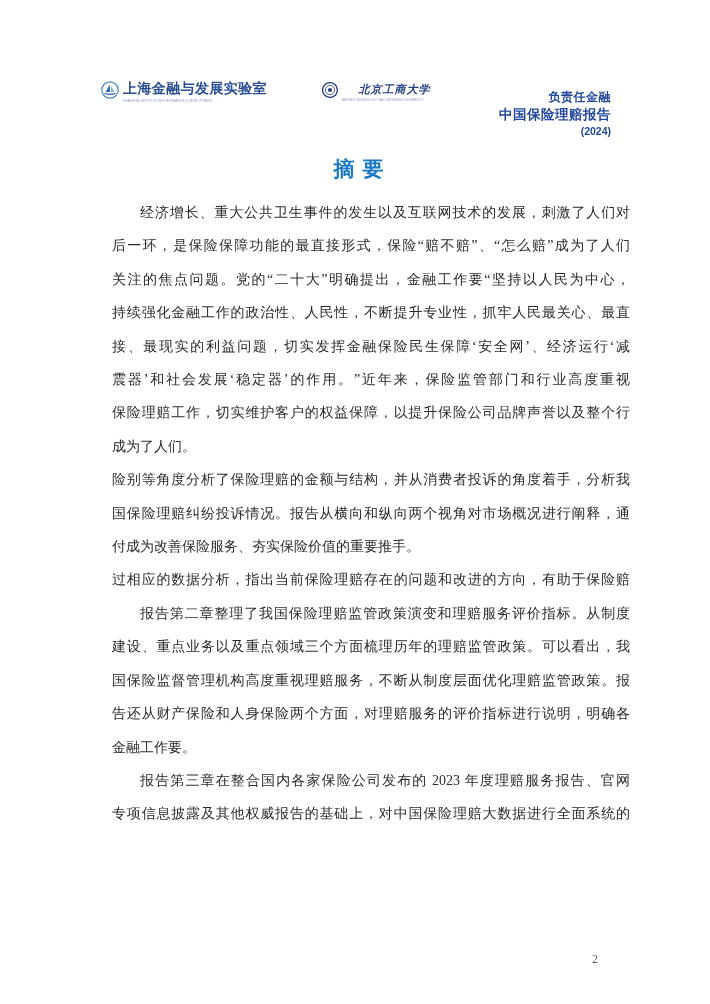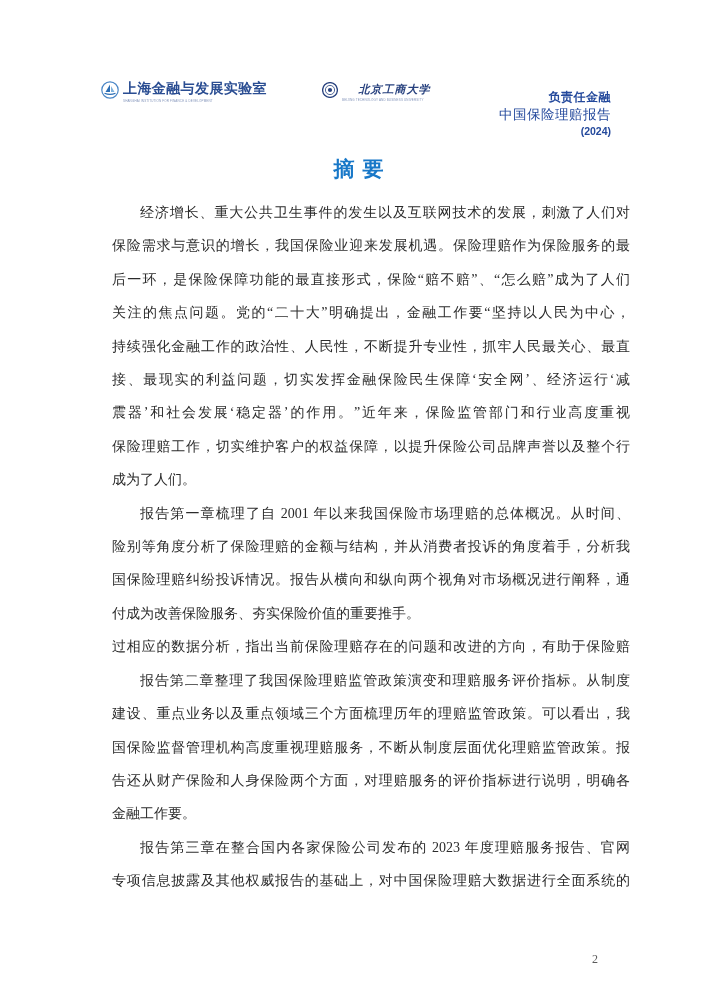--- a/index.html
+++ b/index.html
@@ -32,21 +32,21 @@
   .logo-sub {
     font-size:6px; color:#8596bb; white-space:nowrap;
     transform:scale(0.5); transform-origin:0 0;
     height:4px; margin-top:1px; letter-spacing:0.3px;
   }
   .header-right {
     position:absolute; right:99px; top:64px;
     text-align:right; color:#24499c;
   }
   .hr-line1 { font-size:12px;   font-weight:bold; line-height:17px; letter-spacing:0.5px;margin-top:25px; }
-  .hr-line2 { font-size:13.5px; font-weight:normal; line-height:18px; letter-spacing:0.5px; }
+  .hr-line2 { font-size:13.5px; font-weight:bold; line-height:18px; letter-spacing:0.5px; }
   .hr-line3 { font-size:10.5px; font-weight:bold; line-height:15px; }
 
   
   .doc-title {
     position:absolute; top:155px; left:4px; width:100%;
     text-align:center; white-space:pre;
     font-size:21px; font-weight:bold; color:#1878c8;
     letter-spacing:1px;
   }
 
@@ -112,31 +112,29 @@
     <div class="hr-line1">负责任金融</div>
     <div class="hr-line2">中国保险理赔报告</div>
     <div class="hr-line3">(2024)</div>
   </div>
 
   <div class="doc-title">摘 要</div>
 
   <div class="abstract">
     <div>
       <div class="line para-start">经济增长、重大公共卫生事件的发生以及互联网技术的发展，刺激了人们对</div>
-      <div class="line">保险需求与意识的增长，我国保险业迎来发展机遇。保险理赔作为保险服务的最</div>
       <div class="line">后一环，是保险保障功能的最直接形式，保险“赔不赔”、“怎么赔”成为了人们</div>
       <div class="line">关注的焦点问题。党的“二十大”明确提出，金融工作要“坚持以人民为中心，</div>
       <div class="line">持续强化金融工作的政治性、人民性，不断提升专业性，抓牢人民最关心、最直</div>
       <div class="line">接、最现实的利益问题，切实发挥金融保险民生保障‘安全网’、经济运行‘减</div>
       <div class="line">震器’和社会发展‘稳定器’的作用。”近年来，保险监管部门和行业高度重视</div>
       <div class="line">保险理赔工作，切实维护客户的权益保障，以提升保险公司品牌声誉以及整个行</div>
       <div class="line para-end">成为了人们。</div>
     </div>
     <div>
-      <div class="line para-start">报告第一章梳理了自 2001 年以来我国保险市场理赔的总体概况。从时间、</div>
       <div class="line">险别等角度分析了保险理赔的金额与结构，并从消费者投诉的角度着手，分析我</div>
       <div class="line">国保险理赔纠纷投诉情况。报告从横向和纵向两个视角对市场概况进行阐释，通</div>
       <div class="line para-end">付成为改善保险服务、夯实保险价值的重要推手。</div>
       <div class="line">过相应的数据分析，指出当前保险理赔存在的问题和改进的方向，有助于保险赔</div>
     </div>
     <div>
       <div class="line para-start">报告第二章整理了我国保险理赔监管政策演变和理赔服务评价指标。从制度</div>
       <div class="line">建设、重点业务以及重点领域三个方面梳理历年的理赔监管政策。可以看出，我</div>
       <div class="line">国保险监督管理机构高度重视理赔服务，不断从制度层面优化理赔监管政策。报</div>
       <div class="line">告还从财产保险和人身保险两个方面，对理赔服务的评价指标进行说明，明确各</div>

